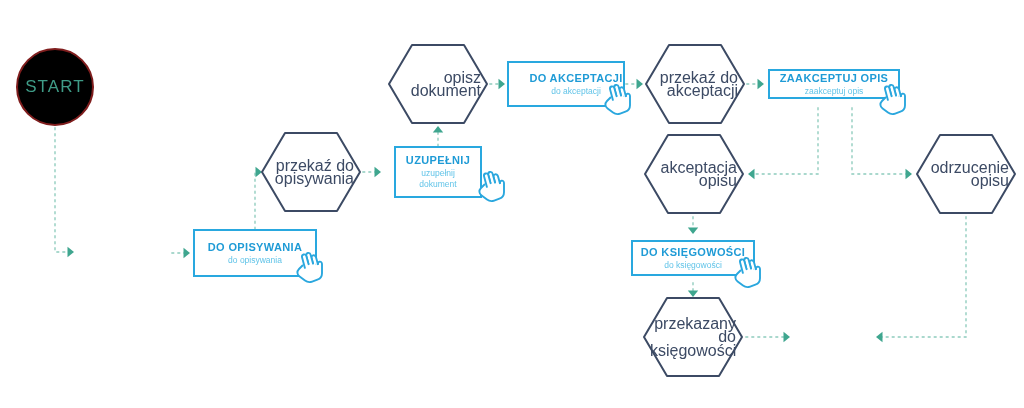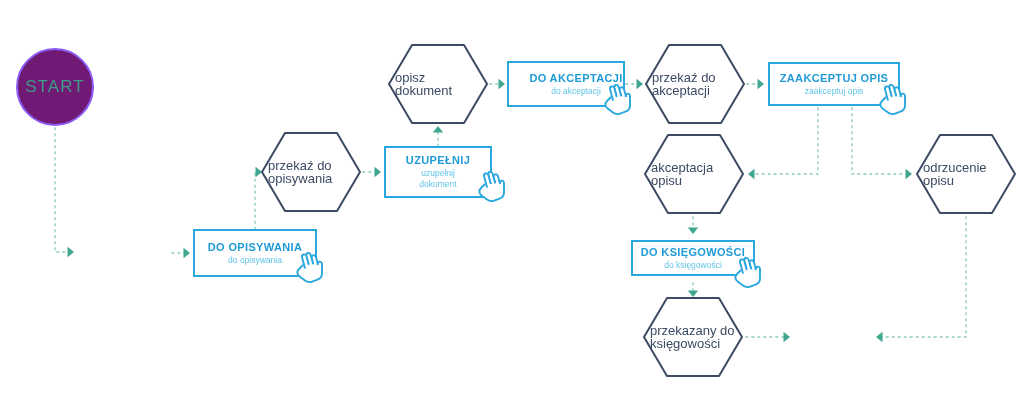--- a/index.html
+++ b/index.html
@@ -31,23 +31,23 @@
     position: absolute;
     transform: translate(-50%, -50%);
     display: flex;
     align-items: center;
     justify-content: center;
   }
 
   
   .terminator {
     border-radius: 50%;
-    border: 2px solid #8b5cf6;
+    border: 2px solid #7f1d1d;
     box-sizing: border-box;
-    background: #701a75;
+    background: #000000;
     align-items: center;
   }
   .terminator .term-label {
     color: #3f9c87;
     font-size: 17px;
     letter-spacing: 1.1px;
     font-weight: 400;
     white-space: nowrap;
   }
 
@@ -60,23 +60,23 @@
     position: absolute;
     left: 0;
     top: 0;
     width: 104px;
     height: 84px;
   }
   .hexagon .hex-label {
     position: relative;
     z-index: 2;
     color: #3c4a64;
-    font-size: 13px;
+    font-size: 16px;
     line-height: 13.5px;
-    text-align: left;
+    text-align: right;
     width: 86px;
     white-space: pre-line;
   }
 
   
   .action-btn {
     box-sizing: border-box;
     border: 2px solid #29a8df;
     background: #ffffff;
     padding: 7px 9px 8px 9px;
@@ -215,21 +215,21 @@
         <path d="M29.9 20.2 L28.0 13.2 C27.6 11.7 26.2 11.0 25.0 11.4
                  C23.8 11.7 23.2 12.9 23.6 14.3 L25.0 19.6"></path>
         <path d="M25.0 19.4 L22.7 10.9 C22.3 9.4 21.0 8.7 19.8 9.0
                  C18.5 9.4 17.9 10.6 18.3 12.0 L20.5 20.2"></path>
         <path d="M20.5 20.0 L18.4 12.3 C18.0 10.9 16.7 10.2 15.5 10.5
                  C14.3 10.9 13.7 12.1 14.1 13.5 L16.9 23.9"></path>
       </g>
     </svg>
   </span>
 
-  <div class="node action-btn" style="left:438px; top:172px; width:108px; height:52px;">
+  <div class="node action-btn" style="left:438px; top:172px; width:88px; height:52px;">
     <span class="btn-title">UZUPEŁNIJ</span>
     <span class="btn-sub">uzupełnij
 dokument</span>
   </div>
   <span class="hand-icon" style="left:470px; top:163px;">
     <svg viewBox="0 0 42 42" xmlns="http://www.w3.org/2000/svg">
       <g fill="#ffffff" stroke="#2aa7de" stroke-width="1.9" stroke-linejoin="round" stroke-linecap="round">
         <path d="M14.5 21.5 L11.0 25.0 C8.6 27.5 9.0 30.6 11.6 32.6
                  L17.0 36.6 C19.2 38.2 21.4 38.6 24.2 37.6
                  L29.4 35.7 C32.6 34.5 34.0 32.3 34.0 29.2
@@ -260,21 +260,21 @@
         <path d="M29.9 20.2 L28.0 13.2 C27.6 11.7 26.2 11.0 25.0 11.4
                  C23.8 11.7 23.2 12.9 23.6 14.3 L25.0 19.6"></path>
         <path d="M25.0 19.4 L22.7 10.9 C22.3 9.4 21.0 8.7 19.8 9.0
                  C18.5 9.4 17.9 10.6 18.3 12.0 L20.5 20.2"></path>
         <path d="M20.5 20.0 L18.4 12.3 C18.0 10.9 16.7 10.2 15.5 10.5
                  C14.3 10.9 13.7 12.1 14.1 13.5 L16.9 23.9"></path>
       </g>
     </svg>
   </span>
 
-  <div class="node action-btn" style="left:834px; top:84px; width:132px; height:44px;">
+  <div class="node action-btn" style="left:834px; top:84px; width:132px; height:30px;">
     <span class="btn-title">ZAAKCEPTUJ OPIS</span>
     <span class="btn-sub">zaakceptuj opis</span>
   </div>
   <span class="hand-icon" style="left:871px; top:76px;">
     <svg viewBox="0 0 42 42" xmlns="http://www.w3.org/2000/svg">
       <g fill="#ffffff" stroke="#2aa7de" stroke-width="1.9" stroke-linejoin="round" stroke-linecap="round">
         <path d="M14.5 21.5 L11.0 25.0 C8.6 27.5 9.0 30.6 11.6 32.6
                  L17.0 36.6 C19.2 38.2 21.4 38.6 24.2 37.6
                  L29.4 35.7 C32.6 34.5 34.0 32.3 34.0 29.2
                  L34.0 20.0 C34.0 18.4 32.8 17.4 31.5 17.7

